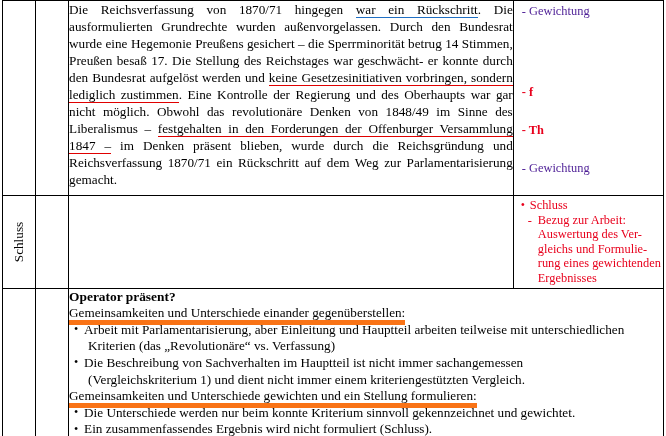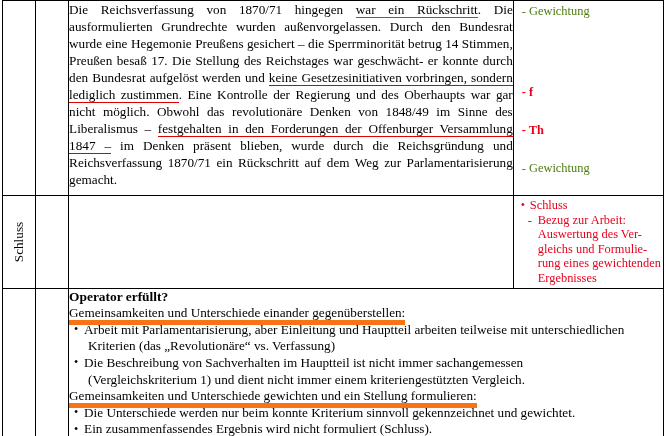--- a/index.html
+++ b/index.html
@@ -57,21 +57,21 @@
 
   
   .anncell{padding:0;position:relative;}
   .ann{
     position:absolute;
     left:8px;
     font-size:12.4px;
     line-height:15px;
     white-space:nowrap;
   }
-  .ann.blue{color:#4d7c0f;text-align:right;}
+  .ann.blue{color:#4c1d95;text-align:right;}
   .ann.red{color:#e8001c;font-weight:bold;}
 
   .annlist{padding:2px 4px 2px 7px;font-size:12.4px;line-height:14.6px;color:#e8001c;}
   .annlist .bullethead{
     position:relative;padding-left:9px;white-space:nowrap;font-weight:normal;
   }
   .annlist .bullethead:before{
     content:"\2022";position:absolute;left:0px;top:-0.5px;font-size:12px;
   }
   .annlist .dashitem{
@@ -163,21 +163,21 @@
               <span class="l">Ergebnisses</span>
             </div>
           </div>
         </td>
       </tr>
 
       <tr>
         <td style="height:146px;"></td>
         <td></td>
         <td class="opcell" colspan="2">
-          <div class="op-title">Operator erfüllt?</div>
+          <div class="op-title">Operator präsent?</div>
 
           <div class="op-sub"><span>Gemeinsamkeiten und Unterschiede einander gegenüberstellen:</span></div>
           <ul class="op-ul">
             <li>
               <span>Arbeit mit Parlamentarisierung, aber Einleitung und Hauptteil arbeiten teilweise mit unterschiedlichen</span>
               <span class="l2">Kriterien (das „Revolutionäre“ vs. Verfassung)</span>
             </li>
             <li>
               <span>Die Beschreibung von Sachverhalten im Hauptteil ist nicht immer sachangemessen</span>
               <span class="l2">(Vergleichskriterium 1) und dient nicht immer einem kriteriengestützten Vergleich.</span>

